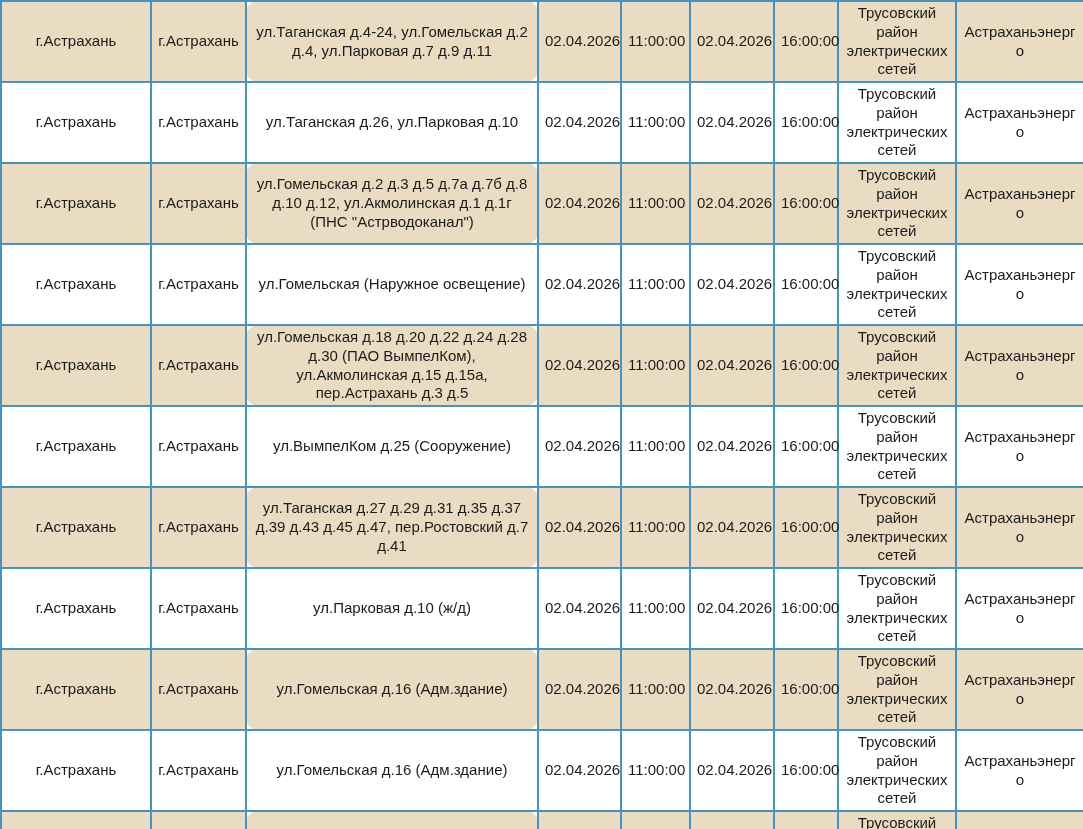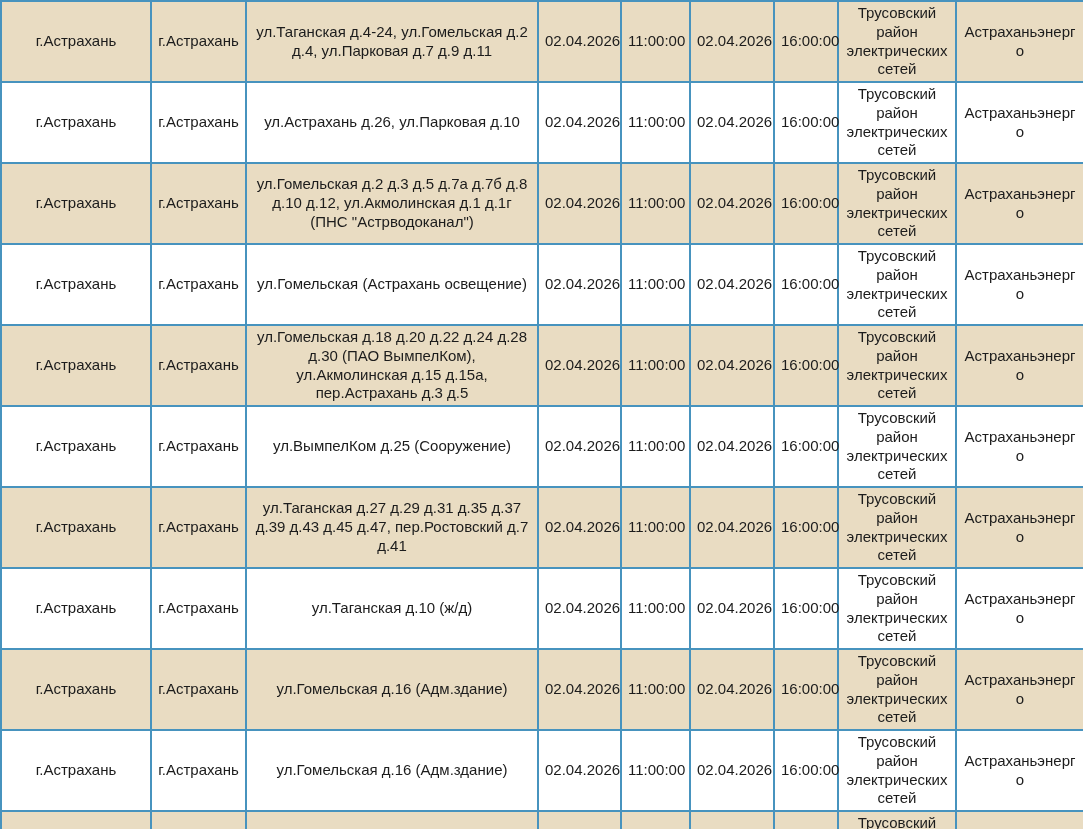--- a/index.html
+++ b/index.html
@@ -32,20 +32,21 @@
   }
   table.outage-table tr:nth-child(even) {
     background: #ffffff;
   }
   td.nowrap {
     white-space: nowrap;
     padding: 2px 3px;
   }
   td.address {
     padding: 2px 10px;
+    border-radius: 12px;
   }
 </style>
 </head>
 <body>
 
 <table class="outage-table">
   <colgroup>
     <col style="width:150px">
       <col style="width:95px">
       <col style="width:292px">
@@ -66,21 +67,21 @@
     <td class="nowrap">11:00:00</td>
     <td class="nowrap">02.04.2026</td>
     <td class="nowrap">16:00:00</td>
     <td>Трусовский район электрических сетей</td>
     <td>Астраханьэнерго</td>
   </tr>
 
   <tr>
     <td>г.Астрахань</td>
     <td>г.Астрахань</td>
-    <td class="address">ул.Астрахань д.26, ул.Парковая д.10</td>
+    <td class="address">ул.Таганская д.26, ул.Парковая д.10</td>
     <td class="nowrap">02.04.2026</td>
     <td class="nowrap">11:00:00</td>
     <td class="nowrap">02.04.2026</td>
     <td class="nowrap">16:00:00</td>
     <td>Трусовский район электрических сетей</td>
     <td>Астраханьэнерго</td>
   </tr>
 
   <tr>
     <td>г.Астрахань</td>
@@ -90,21 +91,21 @@
     <td class="nowrap">11:00:00</td>
     <td class="nowrap">02.04.2026</td>
     <td class="nowrap">16:00:00</td>
     <td>Трусовский район электрических сетей</td>
     <td>Астраханьэнерго</td>
   </tr>
 
   <tr>
     <td>г.Астрахань</td>
     <td>г.Астрахань</td>
-    <td class="address">ул.Гомельская (Астрахань освещение)</td>
+    <td class="address">ул.Гомельская (Наружное освещение)</td>
     <td class="nowrap">02.04.2026</td>
     <td class="nowrap">11:00:00</td>
     <td class="nowrap">02.04.2026</td>
     <td class="nowrap">16:00:00</td>
     <td>Трусовский район электрических сетей</td>
     <td>Астраханьэнерго</td>
   </tr>
 
   <tr>
     <td>г.Астрахань</td>
@@ -138,21 +139,21 @@
     <td class="nowrap">11:00:00</td>
     <td class="nowrap">02.04.2026</td>
     <td class="nowrap">16:00:00</td>
     <td>Трусовский район электрических сетей</td>
     <td>Астраханьэнерго</td>
   </tr>
 
   <tr>
     <td>г.Астрахань</td>
     <td>г.Астрахань</td>
-    <td class="address">ул.Таганская д.10 (ж/д)</td>
+    <td class="address">ул.Парковая д.10 (ж/д)</td>
     <td class="nowrap">02.04.2026</td>
     <td class="nowrap">11:00:00</td>
     <td class="nowrap">02.04.2026</td>
     <td class="nowrap">16:00:00</td>
     <td>Трусовский район электрических сетей</td>
     <td>Астраханьэнерго</td>
   </tr>
 
   <tr>
     <td>г.Астрахань</td>

